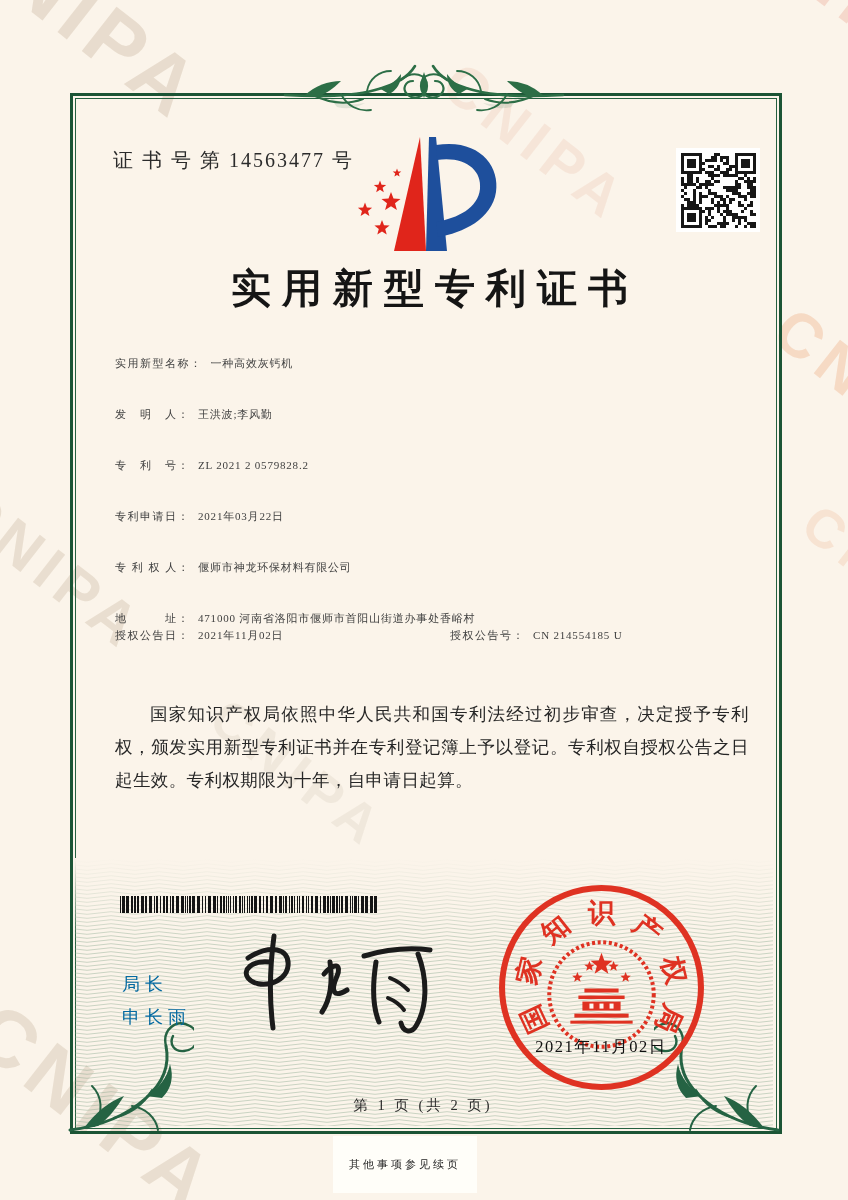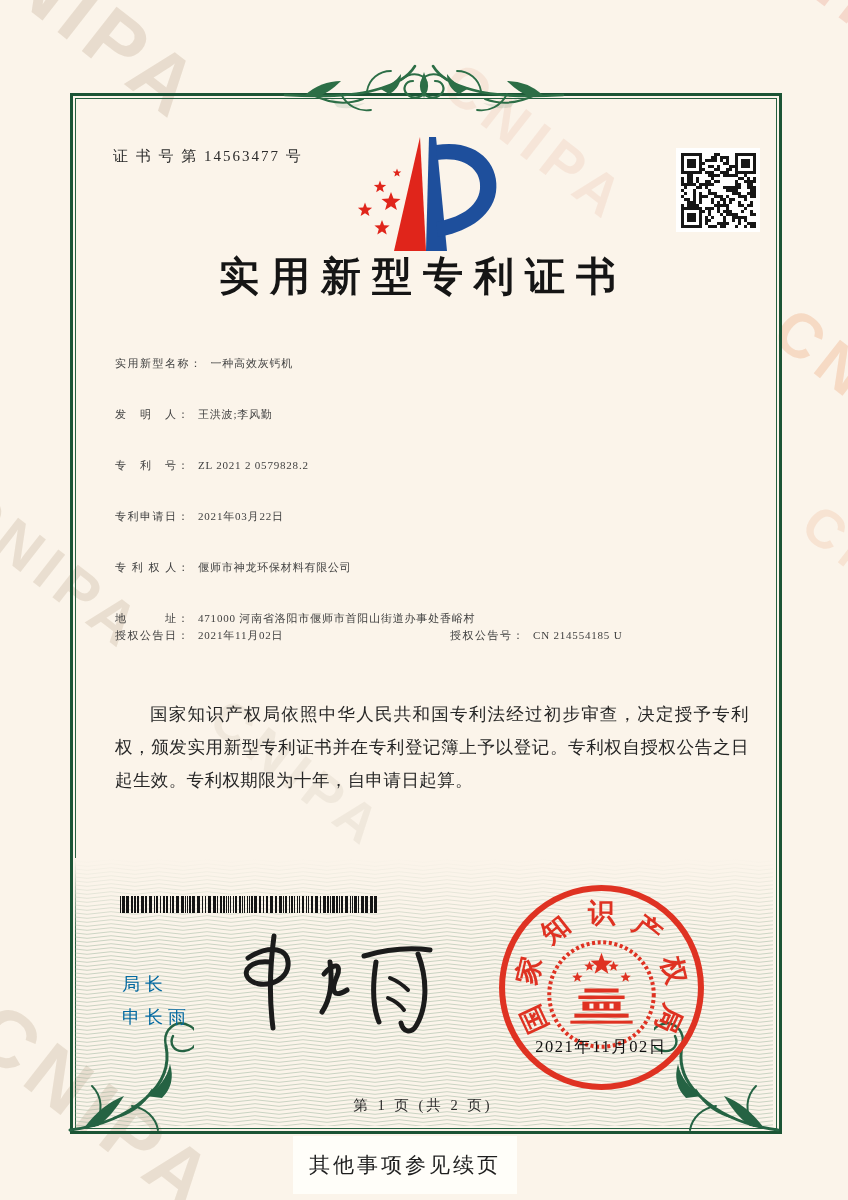--- a/index.html
+++ b/index.html
@@ -13,38 +13,38 @@
       pointer-events:none;white-space:nowrap}
   
   .frame{position:absolute;left:70px;top:93px;width:706px;height:1035px;
          border:3px solid #1b5435}
   .frame-inner{position:absolute;inset:2px;border:1px solid #24604000;
          border:1px solid #246040}
   
   .guil-wrap{position:absolute;left:75px;top:858px;width:698px;height:268px;overflow:hidden}
   .guil-fade{position:absolute;inset:0;
          background:linear-gradient(180deg,#fbf4ea 0px,rgba(251,244,234,0) 80px)}
-  .cert-no{position:absolute;left:113px;top:147px;font-size:15px;letter-spacing:2px;color:#2b2b2b}
+  .cert-no{position:absolute;left:113px;top:147px;font-size:20px;letter-spacing:2px;color:#2b2b2b}
   .qr-box{position:absolute;left:676px;top:148px;width:84px;height:84px;background:#ffffff}
   .title{position:absolute;left:70px;width:706px;top:249px;text-align:center;
          font-size:40px;font-weight:bold;letter-spacing:11px;color:#151515}
   .field-row{position:absolute;left:115px;font-size:11px;white-space:nowrap;color:#404040}
   .field-row .lbl{letter-spacing:1.5px}
   .field-row .val{margin-left:8px;letter-spacing:0.8px}
   .pair2{position:absolute;left:335px;top:0}
   .paras{position:absolute;left:115px;top:698px;width:634px;font-size:17.5px;
          line-height:33px;text-align:justify;letter-spacing:0.4px}
   .paras p{margin:0;text-indent:2em}
   .signer{position:absolute;left:122px;font-size:18px;letter-spacing:5px;color:#0369a1}
   .seal-date{position:absolute;left:601px;top:1036px;transform:translateX(-50%);
          font-size:16.5px;letter-spacing:1.5px;color:#101010;z-index:6;white-space:nowrap}
   .page-ind{position:absolute;left:70px;width:706px;top:1096px;text-align:center;
          font-size:14.5px;letter-spacing:3px;color:#2b2b2b}
   .cont-box{position:absolute;left:405px;top:1136px;transform:translateX(-50%);
-         background:#fffef9;padding:15px 16px;font-size:21px;letter-spacing:3px;
+         background:#fffef9;padding:21px 16px;font-size:11px;letter-spacing:3px;
          color:#1e1e1e;white-space:nowrap}
   svg{display:block}
 </style>
 </head>
 <body>
 
 <div class="wm" style="left:-66px;top:-34px;font-size:82px;color:rgba(216,200,182,0.55)">CNIPA</div>
 <div class="wm" style="left:706px;top:-58px;font-size:72px;color:rgba(236,172,152,0.38)">CNIPA</div>
 <div class="wm" style="left:428px;top:108px;font-size:58px;color:rgba(236,196,176,0.30)">CNIPA</div>
 <div class="wm" style="left:758px;top:356px;font-size:62px;color:rgba(240,186,150,0.45)">CNIPA</div>
@@ -514,21 +514,21 @@
       <rect x="38" y="77" width="3" height="3" fill="#171717"></rect>
       <rect x="44" y="77" width="3" height="3" fill="#171717"></rect>
       <rect x="47" y="77" width="3" height="3" fill="#171717"></rect>
       <rect x="59" y="77" width="3" height="3" fill="#171717"></rect>
       <rect x="68" y="77" width="3" height="3" fill="#171717"></rect>
       <rect x="74" y="77" width="3" height="3" fill="#171717"></rect>
       <rect x="77" y="77" width="3" height="3" fill="#171717"></rect>
     </svg>
 </div>
 
-<h1 class="title" style="margin:0">实用新型专利证书</h1>
+<h1 class="title" style="margin:12px">实用新型专利证书</h1>
 
 <div class="field-row" style="top:356px">
   <span class="lbl">实用新型名称：</span><span class="val">一种高效灰钙机</span>
 </div>
 <div class="field-row" style="top:407px">
   <span class="lbl">发　明　人：</span><span class="val">王洪波;李风勤</span>
 </div>
 <div class="field-row" style="top:458px">
   <span class="lbl">专　利　号：</span><span class="val">ZL 2021 2 0579828.2</span>
 </div>

